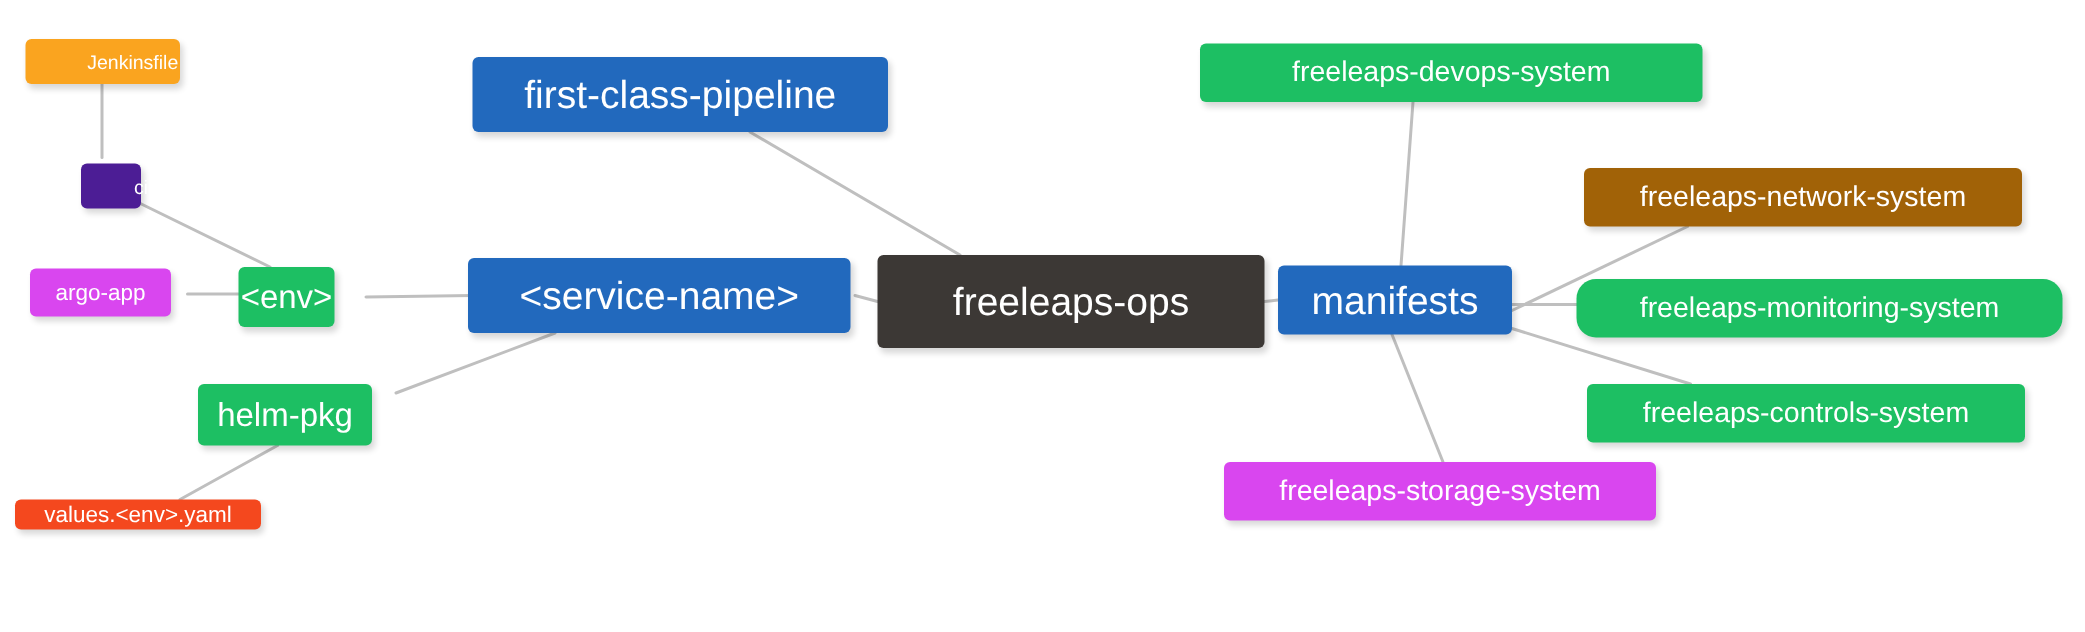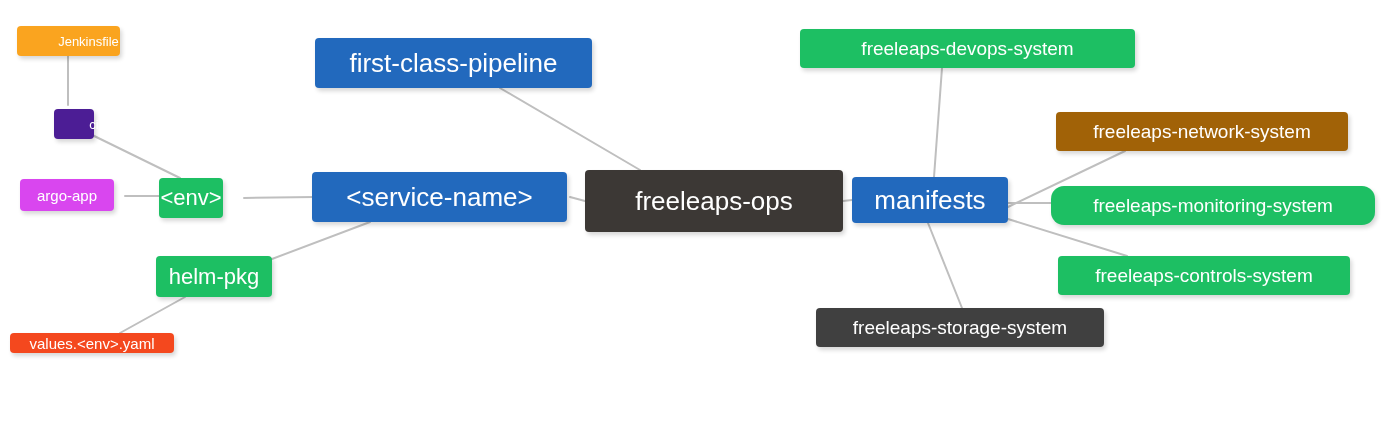--- a/index.html
+++ b/index.html
@@ -81,21 +81,21 @@
       </div>
       <div class="mm-node tier-major" style="left: 852px; top: 177px; width: 156px; height: 46px; background: rgb(34, 105, 189);">
         <span class="mm-label">manifests</span>
       </div>
       <div class="mm-node tier-major" style="left: 315px; top: 38px; width: 277px; height: 50px; background: rgb(34, 105, 189);">
         <span class="mm-label">first-class-pipeline</span>
       </div>
       <div class="mm-node tier-mid" style="left: 159px; top: 178px; width: 64px; height: 40px; background: rgb(29, 191, 99);">
         <span class="mm-label">&lt;env&gt;</span>
       </div>
-      <div class="mm-node tier-mid" style="left: 156px; top: 256px; width: 116px; height: 41px; background: rgb(29, 191, 99); align-items: center;">
+      <div class="mm-node tier-mid" style="left: 132px; top: 256px; width: 116px; height: 41px; background: rgb(29, 191, 99); align-items: center;">
         <span class="mm-label">helm-pkg</span>
       </div>
       <div class="mm-node tier-tiny" style="left: 17px; top: 26px; width: 103px; height: 30px; background: rgb(250, 164, 31);">
         <span class="mm-label">Jenkinsfile</span>
       </div>
       <div class="mm-node tier-tiny" style="left: 54px; top: 109px; width: 21px; height: 30px; background: #4c1d95;">
         <span class="mm-label">ci</span>
       </div>
       <div class="mm-node tier-small" style="left: 20px; top: 179px; width: 94px; height: 32px; background: #d946ef;">
         <span class="mm-label">argo-app</span>
@@ -108,17 +108,17 @@
       </div>
       <div class="mm-node tier-leaf" style="left: 1056px; top: 112px; width: 292px; height: 39px; background: #a16207;">
         <span class="mm-label">freeleaps-network-system</span>
       </div>
       <div class="mm-node tier-leaf" style="left: 1051px; top: 186px; width: 324px; height: 39px; background: rgb(29, 191, 99); border-radius: 13px;">
         <span class="mm-label">freeleaps-monitoring-system</span>
       </div>
       <div class="mm-node tier-leaf" style="left: 1058px; top: 256px; width: 292px; height: 39px; background: rgb(29, 191, 99);">
         <span class="mm-label">freeleaps-controls-system</span>
       </div>
-      <div class="mm-node tier-leaf" style="left: 816px; top: 308px; width: 288px; height: 39px; background: #404040;">
+      <div class="mm-node tier-leaf" style="left: 816px; top: 308px; width: 288px; height: 39px; background: #d946ef;">
         <span class="mm-label">freeleaps-storage-system</span>
       </div>
     </div>
 </div>
 
 </body></html>

